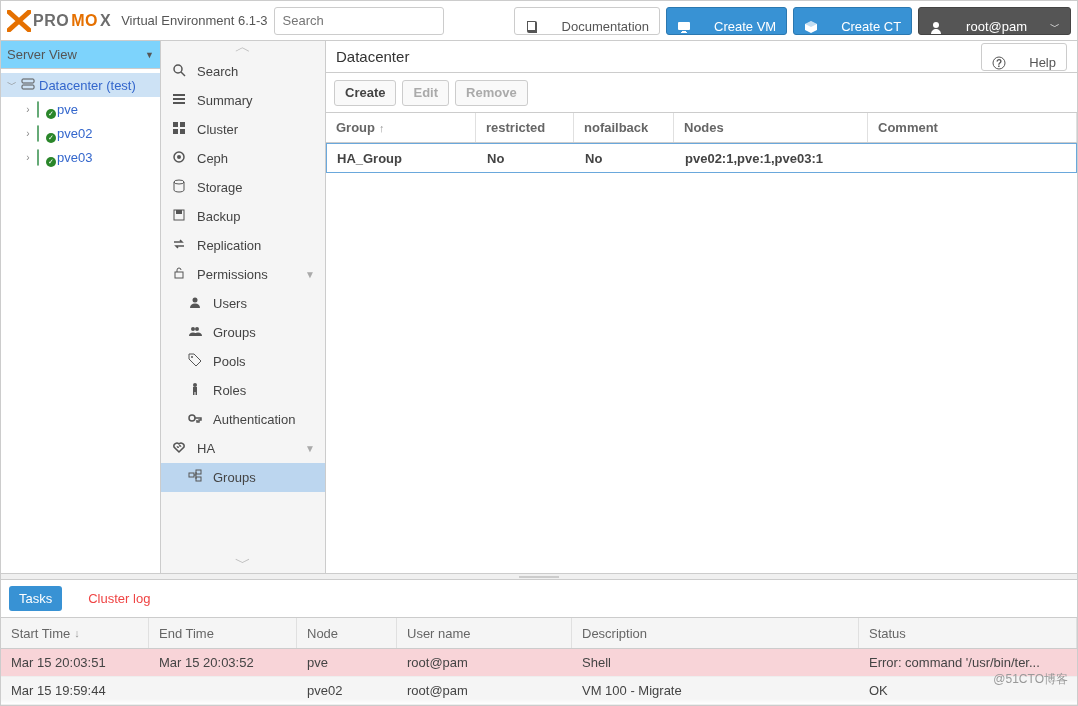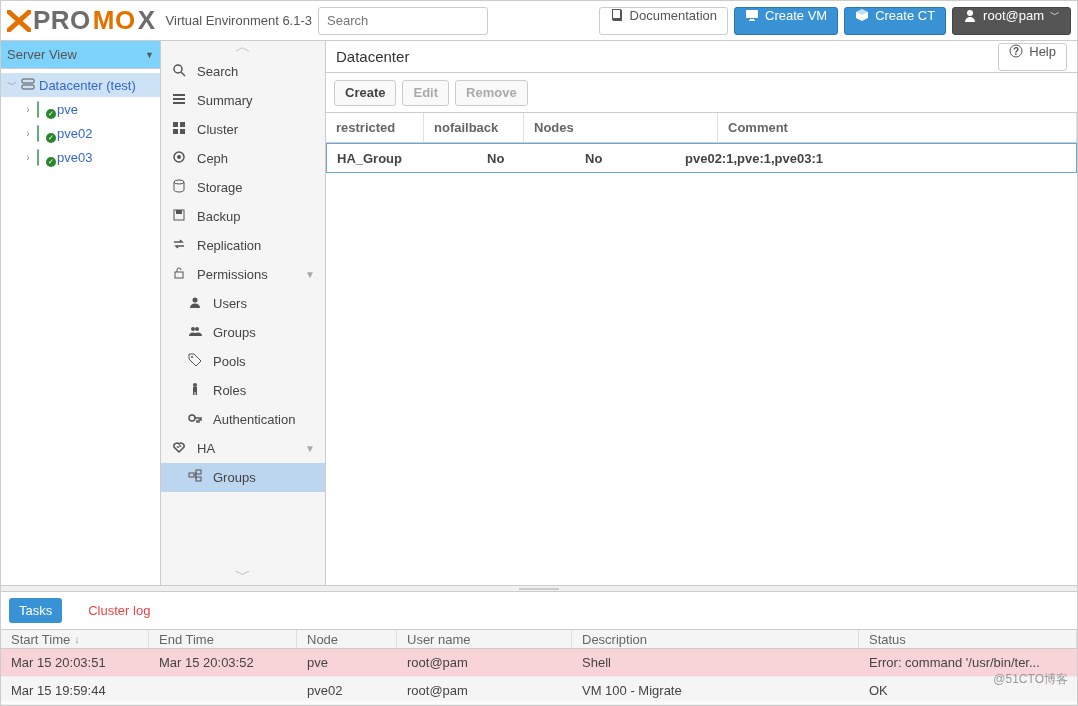--- a/index.html
+++ b/index.html
@@ -1,27 +1,27 @@
 <!DOCTYPE html>
 <html><head>
 <meta charset="utf-8">
 <style>
   * { box-sizing: border-box; margin: 0; padding: 0; font-family: "Helvetica Neue", Arial, sans-serif; }
   body { background: #f5f5f5; font-size: 13px; color: #444; width: 1078px; height: 706px; overflow: hidden; display: flex; flex-direction: column; border: 1px solid #ccc; }
 
   
   .topbar { height: 40px; background: #fff; border-bottom: 1px solid #ccc; display: flex; align-items: center; padding: 0 6px; gap: 6px; }
-  .logo { display: flex; align-items: center; font-weight: 700; font-size: 26px; letter-spacing: 0.5px; gap: 2px; }
+  .logo { display: flex; align-items: center; font-weight: 700; font-size: 16px; letter-spacing: 0.5px; gap: 2px; }
   .logo-x svg { display: block; }
   .logo-gray { color: #6d6d6d; }
   .logo-orange { color: #e57000; }
   .ve-label { font-size: 13px; color: #555; margin-left: 4px; }
   .search-box { border: 1px solid #ccc; border-radius: 3px; padding: 5px 8px; width: 170px; background: #fff; font-size: 13px; height: 28px; }
   .flex-spacer { flex: 1; }
-  .btn { height: 28px; padding: 0 10px; border-radius: 3px; display: inline-flex; align-items: flex-start; gap: 6px; cursor: pointer; font-size: 13px; user-select: none; }
+  .btn { height: 28px; padding: 0 10px; border-radius: 3px; display: inline-flex; align-items: flex-end; gap: 23px; cursor: pointer; font-size: 13px; user-select: none; }
   .btn-white { background: #fff; border: 1px solid #ccc; color: #555; }
   .btn-blue { background: #3892d4; border: 1px solid #2b78b0; color: #fff; }
   .btn-dark { background: #555; border: 1px solid #444; color: #fff; }
   .icon14 { width: 14px; height: 14px; display: block; }
 
   
   .main { flex: 1; display: flex; overflow: hidden; }
   .left-col { width: 160px; border-right: 1px solid #ccc; background: #fff; display: flex; flex-direction: column; }
   .view-select { height: 28px; border-bottom: 1px solid #ccc; background: #7dd3fc; display: flex; align-items: center; padding: 0 6px; justify-content: space-between; color: #555; }
   .tree { padding: 4px 0; }
@@ -62,21 +62,21 @@
   .c-comm { flex: 1; }
   .sort-up { color: #999; font-size: 11px; margin-left: 4px; }
 
   
   .splitter { height: 6px; border-top: 1px solid #ccc; background: #f0f0f0; display:flex; align-items:center; justify-content:center; }
   .splitter span { display:block; width:40px; height:2px; border-top:1px solid #ccc; border-bottom:1px solid #ccc; }
   .log-tabs { display: flex; align-items: center; padding: 6px 8px; gap: 16px; background:#fff; border-top: 1px solid #ccc; }
   .log-tab { padding: 5px 10px; border-radius: 3px; cursor: pointer; }
   .log-tab.active { background: #3892d4; color: #fff; }
   .log-tab.inactive { color: #ef4444; }
-  .log-head { display: flex; height: 20px; color: #666; border-top: 1px solid #ccc; border-bottom: 1px solid #ccc; background: #f5f5f5; }
+  .log-head { display: flex; height: 32px; color: #666; border-top: 1px solid #ccc; border-bottom: 1px solid #ccc; background: #f5f5f5; }
   .log-row { display: flex; height: 28px; align-items: center; border-bottom: 1px solid #eee; }
   .log-row.err { background: #f8d4d8; }
   .lc { padding: 0 10px; display: flex; align-items: center; border-right: 1px solid #e0e0e0; }
   .log-row .lc { border-right: none; }
   .l-st { width: 148px; }
   .l-et { width: 148px; }
   .l-nd { width: 100px; }
   .l-un { width: 175px; }
   .l-de { width: 287px; }
   .l-stts { flex: 1; }
@@ -322,20 +322,24 @@
           </div>
         <div class="tb-btn disabled">
             <span>Edit</span>
           </div>
         <div class="tb-btn disabled">
             <span>Remove</span>
           </div>
       </div>
       <div class="grid">
         <div class="grid-head">
+          <div class="gh c-group">
+              <span>Group</span>
+              <span class="sort-up">↑</span>
+            </div>
           <div class="gh c-restr">
               <span>restricted</span>
             </div>
           <div class="gh c-nofb">
               <span>nofailback</span>
             </div>
           <div class="gh c-nodes">
               <span>Nodes</span>
             </div>
           <div class="gh c-comm">

